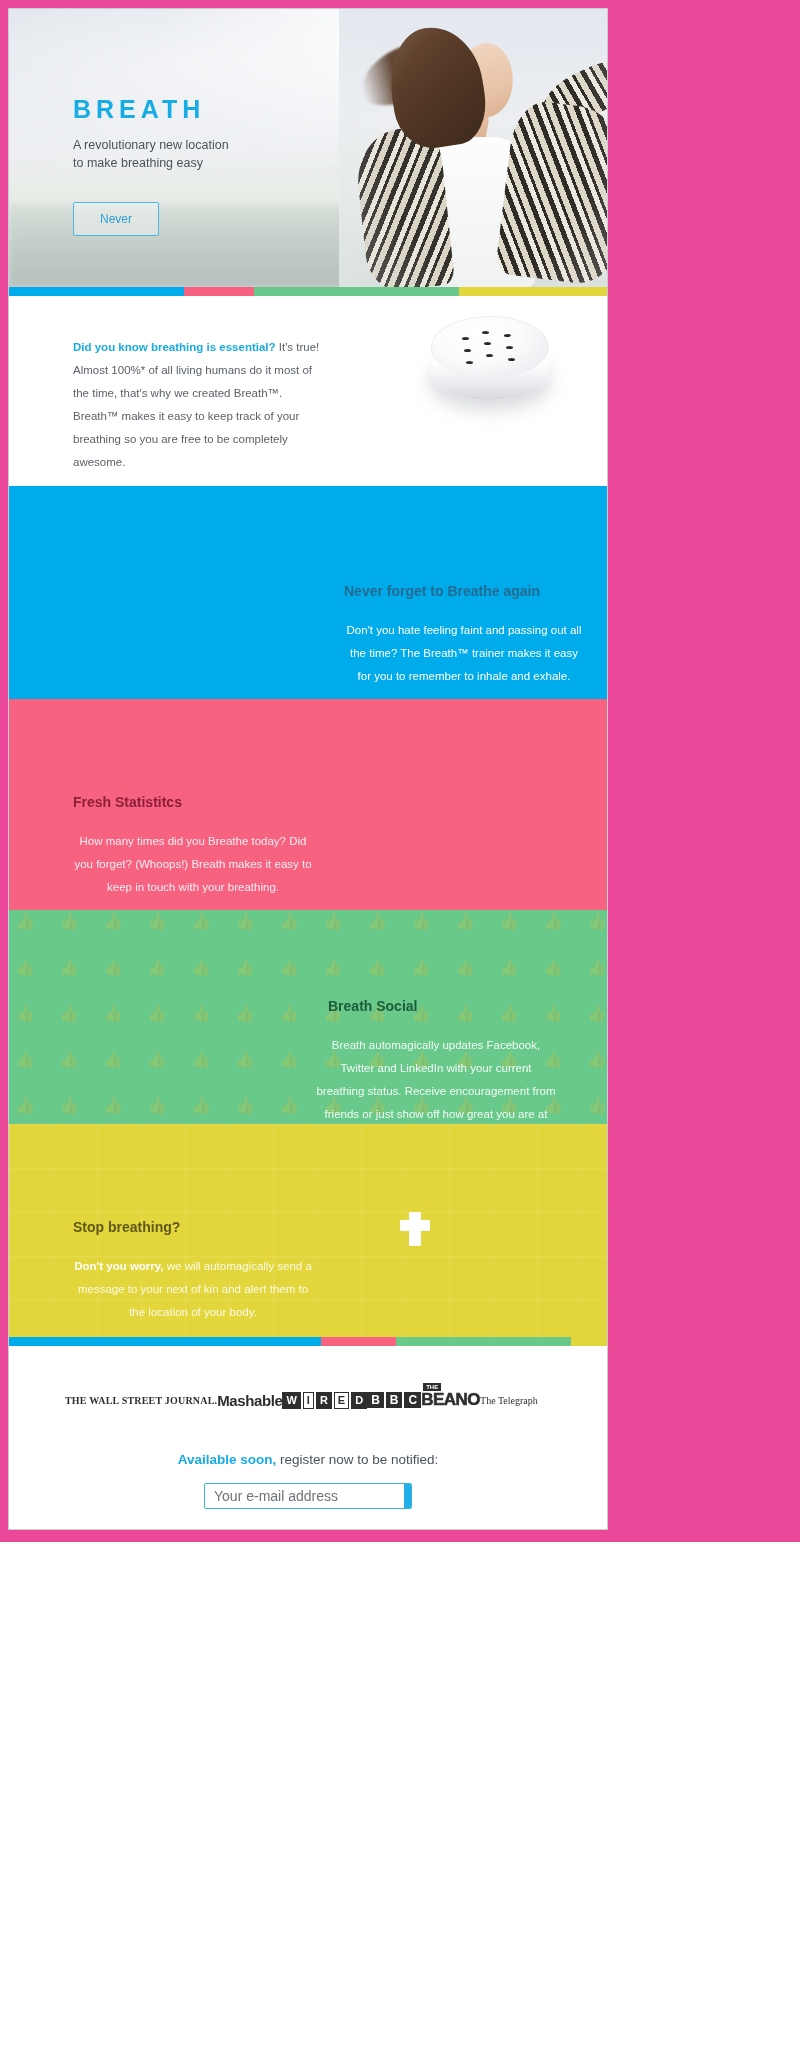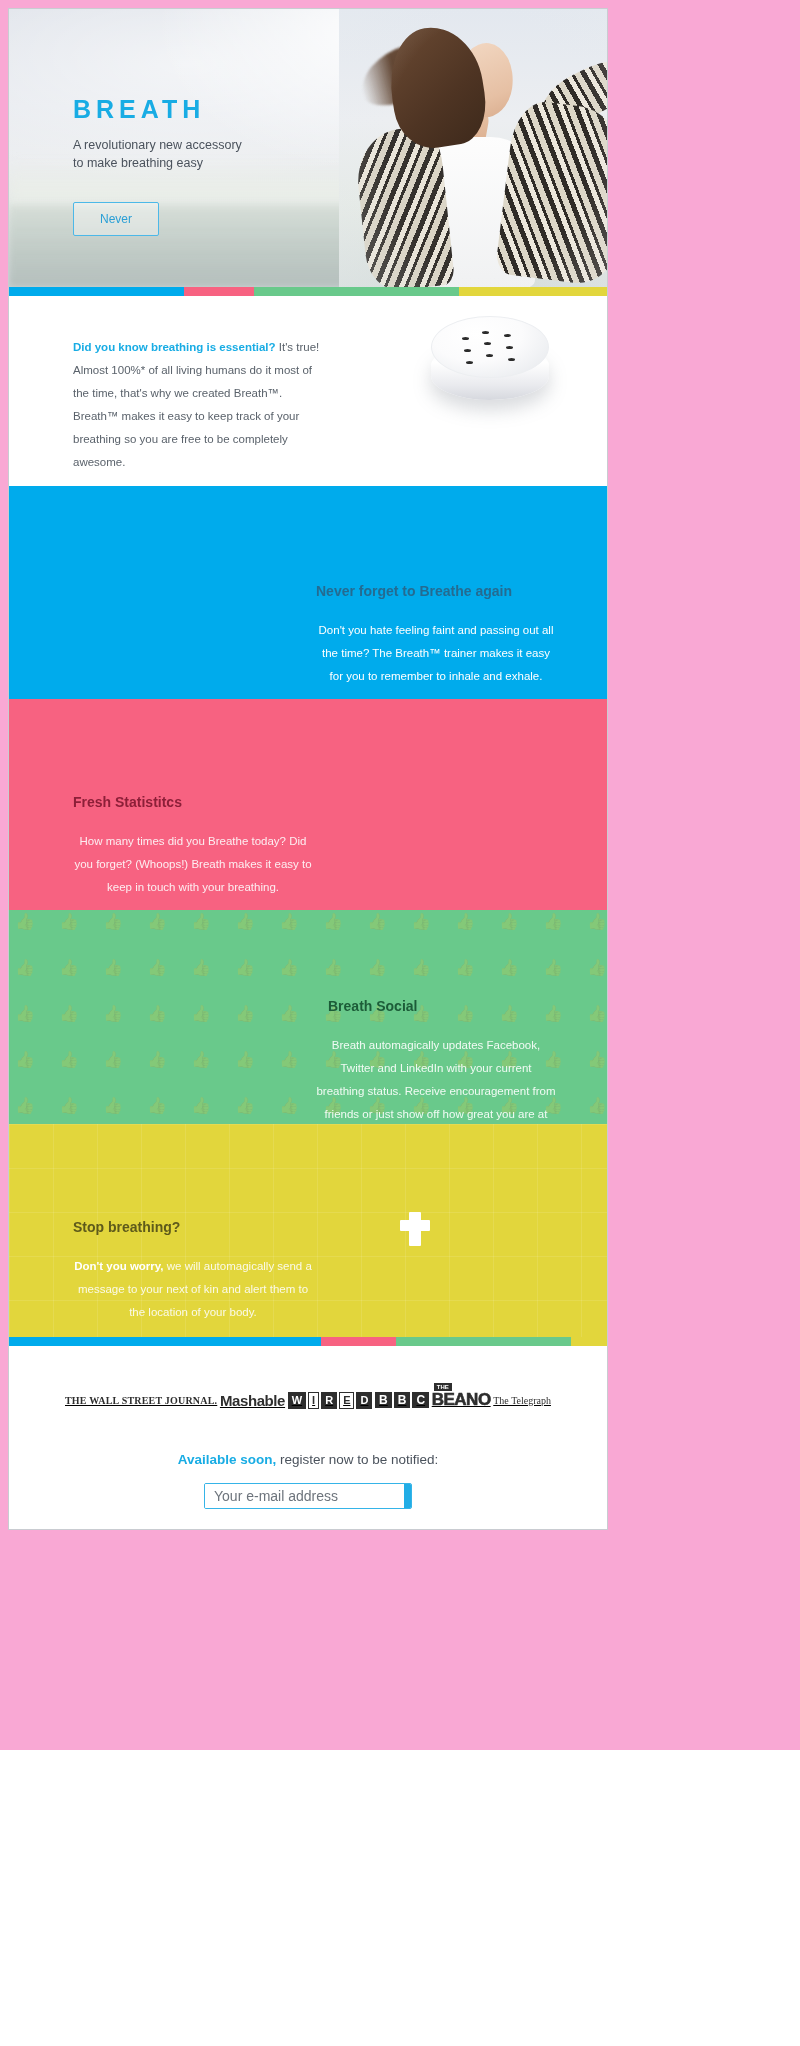--- a/index.html
+++ b/index.html
@@ -2,24 +2,24 @@
 <html><head>
 <meta charset="utf-8">
 <style>
   * { box-sizing: border-box; margin: 0; padding: 0; }
   html, body {
     background: #ffffff;
     font-family: "Liberation Sans", sans-serif;
   }
   .page {
     width: 800px;
-    height: 1750px;
+    height: 1542px;
     position: relative;
     overflow: hidden;
-    background: #f9a8d4;
+    background: #ec4899;
   }
   .frame {
     position: absolute;
     left: 8px;
     top: 8px;
     width: 600px;
     height: 1522px;
     background: #fff;
     border: 1px solid #c9ccd1;
     overflow: hidden;
@@ -186,21 +186,21 @@
     border-radius: 50%;
   }
 
   
   .band { position: relative; overflow: hidden; }
   .band-inner { position: relative; z-index: 2; }
   .band h2 { font-size: 14px; font-weight: bold; margin-bottom: 20px; }
   .band p { font-size: 11.5px; line-height: 2.0; text-align: center; }
 
   .band-blue { height: 213px; background: #00abec; }
-  .band-blue .band-inner { padding: 97px 64px 0 307px; }
+  .band-blue .band-inner { padding: 97px 64px 0 307px; margin-left: 28px; }
   .band-blue h2 { color: #246b91; }
   .band-blue p { color: #ffffff; width: 240px; }
 
   .band-pink { height: 211px; background: #f76281; }
   .band-pink .band-inner { padding: 95px 44px 0 64px; }
   .band-pink h2 { color: #8c1f38; }
   .band-pink p { color: #fdeef1; width: 240px; }
 
   .band-green { height: 214px; background: #69c98b; }
   .band-green .band-inner { padding: 88px 64px 0 307px; }
@@ -240,24 +240,22 @@
     width: 30px; height: 11px;
     background: #ffffff;
     border-radius: 1px;
   }
 
   
   .footer { background: #ffffff; height: 206px; position: relative; }
   .logos {
     display: flex;
     align-items: center;
-    justify-content: space-between;
     padding: 44px 56px 0 56px;
     filter: grayscale(1);
-    text-decoration: underline;
   }
   .logo { color: #2a2f35; white-space: nowrap; }
   .logo-wsj { font-family: "Liberation Serif", serif; font-size: 10px; font-weight: bold; letter-spacing: .2px; }
   .logo-mashable { font-size: 15px; font-weight: bold; letter-spacing: -0.4px; }
   .logo-wired { display: flex; gap: 2px; }
   .logo-wired span {
     display: inline-block; background: #2a2f35; color: #fff;
     font-size: 11px; font-weight: bold; padding: 2px 3px; line-height: 1;
     border: 1px solid #2a2f35;
   }
@@ -333,21 +331,21 @@
         <div class="ph-cardigan-l"></div>
         <div class="ph-cardigan-r"></div>
         <div class="ph-face"></div>
         <div class="ph-hair"></div>
         <div class="ph-soft"></div>
       </div>
 
       <div class="hero-text">
         <div class="brand">BREATH</div>
         <div class="tagline">
-          <div>A revolutionary new accessory</div>
+          <div>A revolutionary new location</div>
           <div>to make breathing easy</div>
         </div>
         <div class="btn-inhale">Never</div>
       </div>
     </section>
 
     <div class="colorbar">
       <div class="cb-blue"></div>
       <div class="cb-pink"></div>
       <div class="cb-green"></div>

